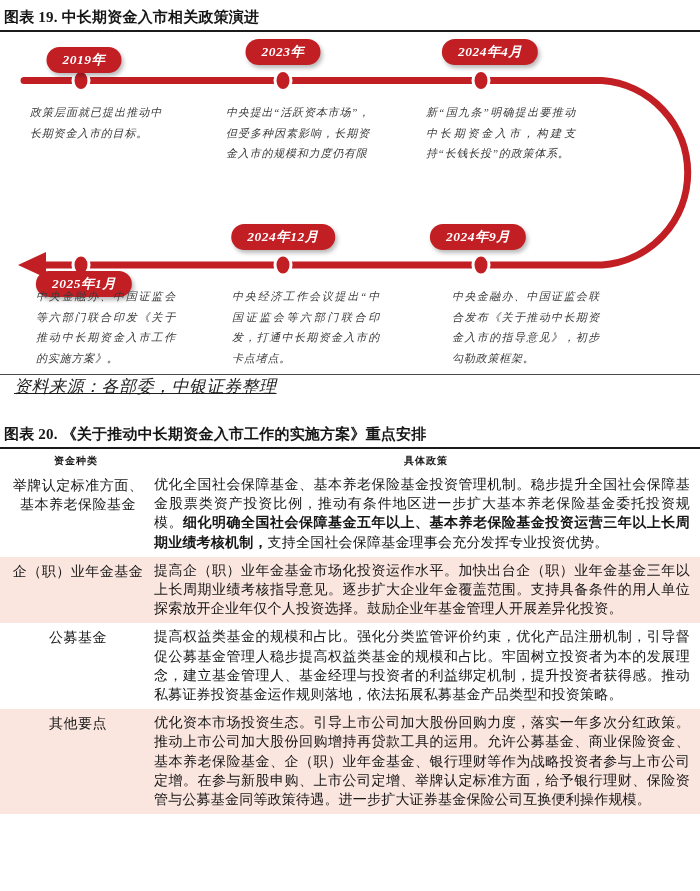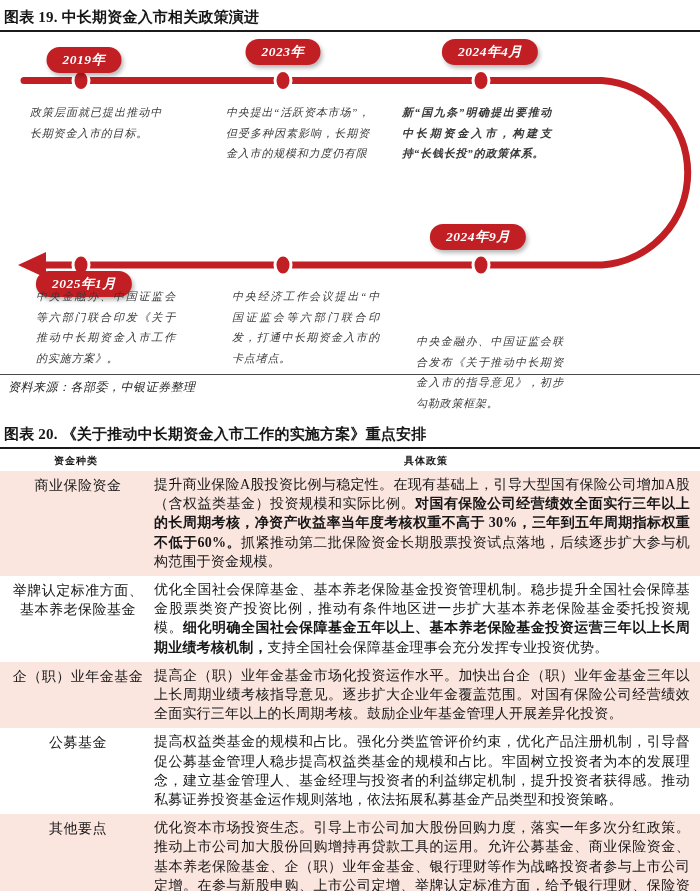--- a/index.html
+++ b/index.html
@@ -37,22 +37,22 @@
   }
   .ev-text{
     position:absolute;
     font-style:italic;font-size:11px;line-height:20.5px;
     color:var(--muted);letter-spacing:0.8px;text-align:justify;
   }
 
   
   .source-row{
     border-top:1px solid #4a4a4a;
-    font-style:italic;font-size:12px;line-height:16px;
-    padding:4px 6px 6px 8px;color:#1d1d1d;letter-spacing:0.5px;
+    font-style:italic;font-size:17px;line-height:16px;
+    padding:4px 6px 6px 14px;color:#1d1d1d;letter-spacing:0.5px;text-decoration:underline;
   }
 
   
   .fig20{margin-top:16px;}
   table.policy{
     width:700px;border-collapse:collapse;table-layout:fixed;
     font-size:14px;
   }
   table.policy th{
     font-weight:bold;font-size:10px;padding:5px 2px 3px 2px;
@@ -91,53 +91,50 @@
         <ellipse cx="81" cy="233" rx="8" ry="10" fill="var(--red)" stroke="#ffffff" stroke-width="3"></ellipse>
         <ellipse cx="283" cy="233" rx="8" ry="10" fill="var(--red)" stroke="#ffffff" stroke-width="3"></ellipse>
         <ellipse cx="481" cy="233" rx="8" ry="10" fill="var(--red)" stroke="#ffffff" stroke-width="3"></ellipse>
       </svg>
 
     <div class="pill" style="left: 84px; top: 15px; text-align: right;">2019年</div>
         <div class="ev-text" style="left: 30px; top: 70px; width: 132px;">政策层面就已提出推动中长期资金入市的目标。</div>
         <div class="pill" style="left: 283px; top: 7px; text-align: right;">2023年</div>
         <div class="ev-text" style="left: 226px; top: 70px; width: 144px;">中央提出“活跃资本市场”，但受多种因素影响，长期资金入市的规模和力度仍有限</div>
         <div class="pill" style="left: 490px; top: 7px;">2024年4月</div>
-        <div class="ev-text" style="left: 402px; top: 70px; width: 150px; font-weight: bold;">新“国九条”明确提出要推动中长期资金入市，构建支持“长钱长投”的政策体系。</div>
+        <div class="ev-text" style="left: 426px; top: 70px; width: 150px;">新“国九条”明确提出要推动中长期资金入市，构建支持“长钱长投”的政策体系。</div>
         <div class="pill" style="left: 84px; top: 192px; margin-top: 47px;">2025年1月</div>
         <div class="ev-text" style="left: 36px; top: 254px; width: 140px;">中央金融办、中国证监会等六部门联合印发《关于推动中长期资金入市工作的实施方案》。</div>
+        <div class="pill" style="left: 283px; top: 192px;">2024年12月</div>
         <div class="ev-text" style="left: 232px; top: 254px; width: 148px;">中央经济工作会议提出“中国证监会等六部门联合印发，打通中长期资金入市的卡点堵点。</div>
         <div class="pill" style="left: 478px; top: 192px;">2024年9月</div>
-        <div class="ev-text" style="left: 416px; top: 254px; width: 148px; margin-top: 45px;">中央金融办、中国证监会联合发布《关于推动中长期资金入市的指导意见》，初步勾勒政策框架。</div>
+        <div class="ev-text" style="left: 452px; top: 254px; width: 148px;">中央金融办、中国证监会联合发布《关于推动中长期资金入市的指导意见》，初步勾勒政策框架。</div>
       </div>
 
     <div class="source-row">资料来源：各部委，中银证券整理</div>
   </div>
 
   <div class="fig20">
     <div class="fig-title">图表 20. 《关于推动中长期资金入市工作的实施方案》重点安排</div>
 
     <table class="policy">
       <thead>
         <tr>
           <th class="col-cat">资金种类</th>
           <th>具体政策</th>
         </tr>
       </thead>
       <tbody>
-          <tr class="hl">
-            <td class="cat">商业保险资金</td>
-            <td class="policy-cell"><span>提升商业保险A股投资比例与稳定性。在现有基础上，引导大型国有保险公司增加A股（含权益类基金）投资规模和实际比例。</span><span class="b">对国有保险公司经营绩效全面实行三年以上的长周期考核，净资产收益率当年度考核权重不高于 30%，三年到五年周期指标权重不低于60%。</span><span>抓紧推动第二批保险资金长期股票投资试点落地，后续逐步扩大参与机构范围于资金规模。</span></td>
-          </tr>
           <tr>
             <td class="cat">举牌认定标准方面、基本养老保险基金</td>
             <td class="policy-cell"><span>优化全国社会保障基金、基本养老保险基金投资管理机制。稳步提升全国社会保障基金股票类资产投资比例，推动有条件地区进一步扩大基本养老保险基金委托投资规模。</span><span class="b">细化明确全国社会保障基金五年以上、基本养老保险基金投资运营三年以上长周期业绩考核机制，</span><span>支持全国社会保障基金理事会充分发挥专业投资优势。</span></td>
           </tr>
           <tr class="hl">
             <td class="cat">企（职）业年金基金</td>
-            <td class="policy-cell"><span>提高企（职）业年金基金市场化投资运作水平。加快出台企（职）业年金基金三年以上长周期业绩考核指导意见。逐步扩大企业年金覆盖范围。对国有保险公司经营绩效全面实行三年以上的长周期考核。鼓励企业年基金管理人开展差异化投资。</span></td>
+            <td class="policy-cell"><span>提高企（职）业年金基金市场化投资运作水平。加快出台企（职）业年金基金三年以上长周期业绩考核指导意见。逐步扩大企业年金覆盖范围。支持具备条件的用人单位探索放开企业年仅个人投资选择。鼓励企业年基金管理人开展差异化投资。</span></td>
           </tr>
           <tr>
             <td class="cat">公募基金</td>
             <td class="policy-cell"><span>提高权益类基金的规模和占比。强化分类监管评价约束，优化产品注册机制，引导督促公募基金管理人稳步提高权益类基金的规模和占比。牢固树立投资者为本的发展理念，建立基金管理人、基金经理与投资者的利益绑定机制，提升投资者获得感。推动私募证券投资基金运作规则落地，依法拓展私募基金产品类型和投资策略。</span></td>
           </tr>
           <tr class="hl">
             <td class="cat">其他要点</td>
             <td class="policy-cell"><span>优化资本市场投资生态。引导上市公司加大股份回购力度，落实一年多次分红政策。推动上市公司加大股份回购增持再贷款工具的运用。允许公募基金、商业保险资金、基本养老保险基金、企（职）业年金基金、银行理财等作为战略投资者参与上市公司定增。在参与新股申购、上市公司定增、举牌认定标准方面，给予银行理财、保险资管与公募基金同等政策待遇。进一步扩大证券基金保险公司互换便利操作规模。</span></td>
           </tr>
         </tbody>

